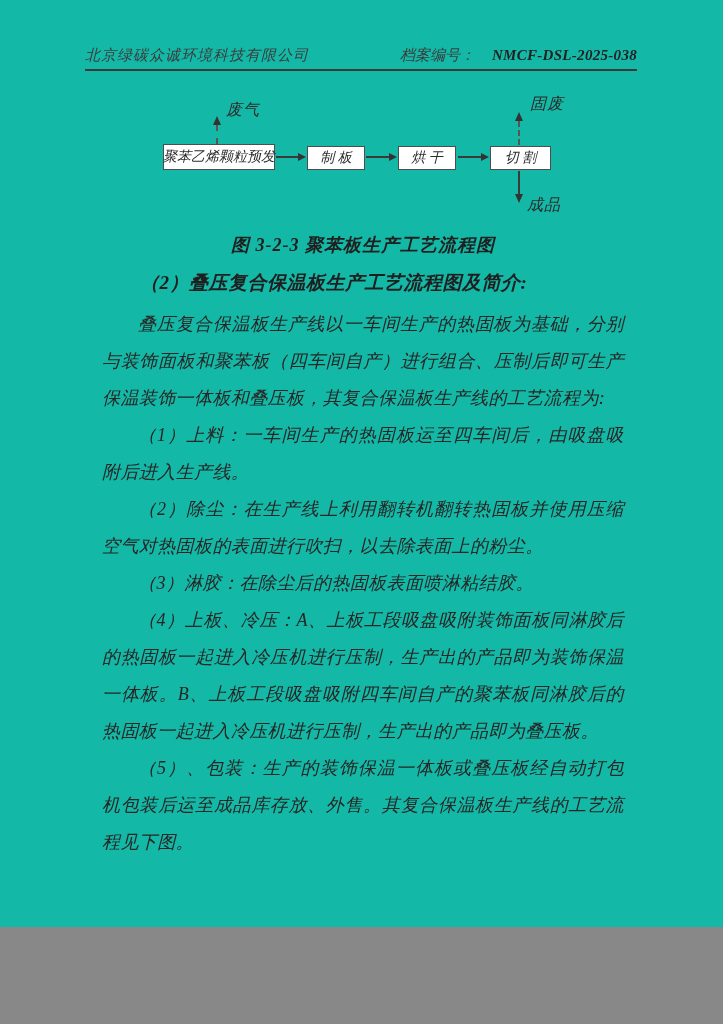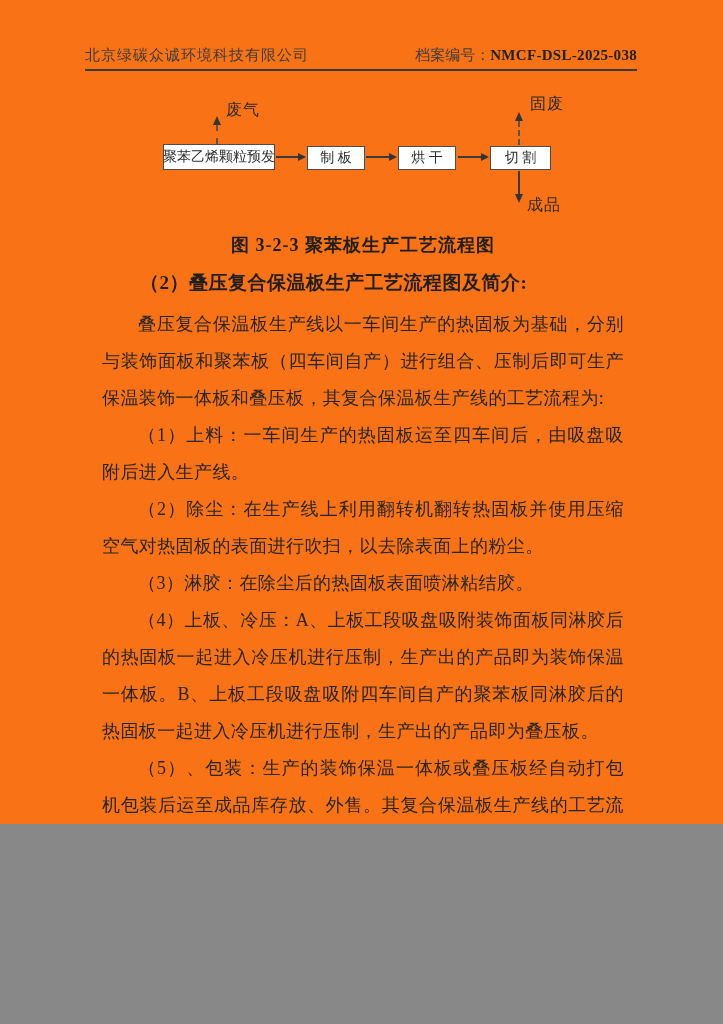--- a/index.html
+++ b/index.html
@@ -1,33 +1,34 @@
 <!DOCTYPE html>
 <html><head>
 <meta charset="utf-8">
 <style>
   html,body{margin:0;padding:0;background:#888;}
   .page{
     position:relative;
-    width:723px;height:824px;
-    background:#f97316;
+    width:723px;height:927px;
+    background:#14b8a6;
     font-family:"Liberation Serif","DejaVu Serif",serif;
     color:#2e2e2e;
     overflow:hidden;
+    font-style:italic;
   }
   
   .header{
     position:absolute;top:46px;left:85px;width:552px;
     display:flex;justify-content:space-between;align-items:baseline;
     border-bottom:2px solid #3a3a3a;
     padding-bottom:4px;
     font-size:15px;color:#3c3c3c;
   }
   .header .company{letter-spacing:1px;}
-  .header .docgroup{display:flex;align-items:baseline;gap:0;}
+  .header .docgroup{display:flex;align-items:baseline;gap:17px;}
   .header .docnum{font-weight:bold;color:#222;letter-spacing:0.3px;}
   
   .flowchart{position:absolute;top:0;left:0;width:723px;height:232px;}
   .fc-label{position:absolute;font-size:16px;color:#2b2b2b;letter-spacing:1px;white-space:nowrap;margin-left:23px;}
   .fc-box{
     position:absolute;border:1.5px solid #4d4d4d;background:#fff;
     display:flex;align-items:center;justify-content:center;
     font-size:14px;color:#2b2b2b;white-space:nowrap;box-sizing:border-box;
   }
   .hline{position:absolute;height:2px;background:#3a3a3a;}

